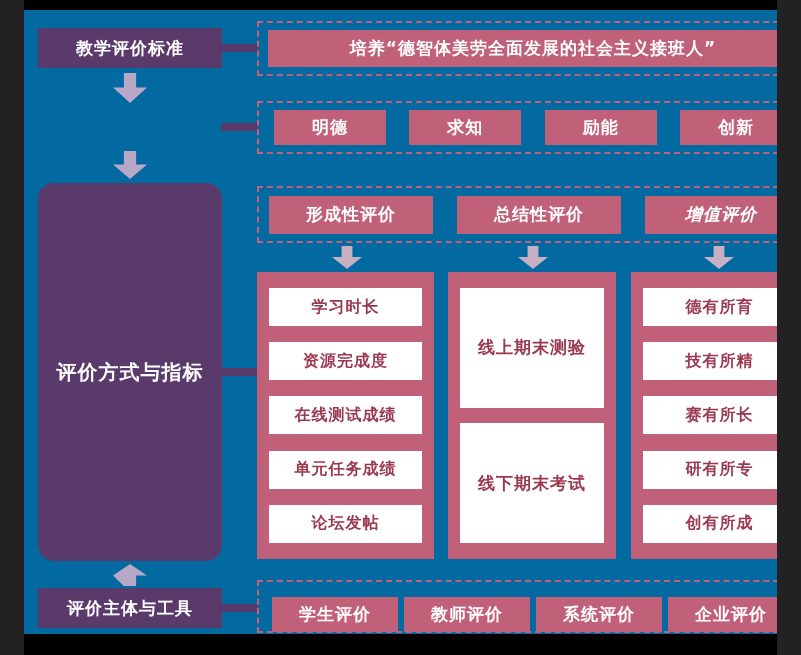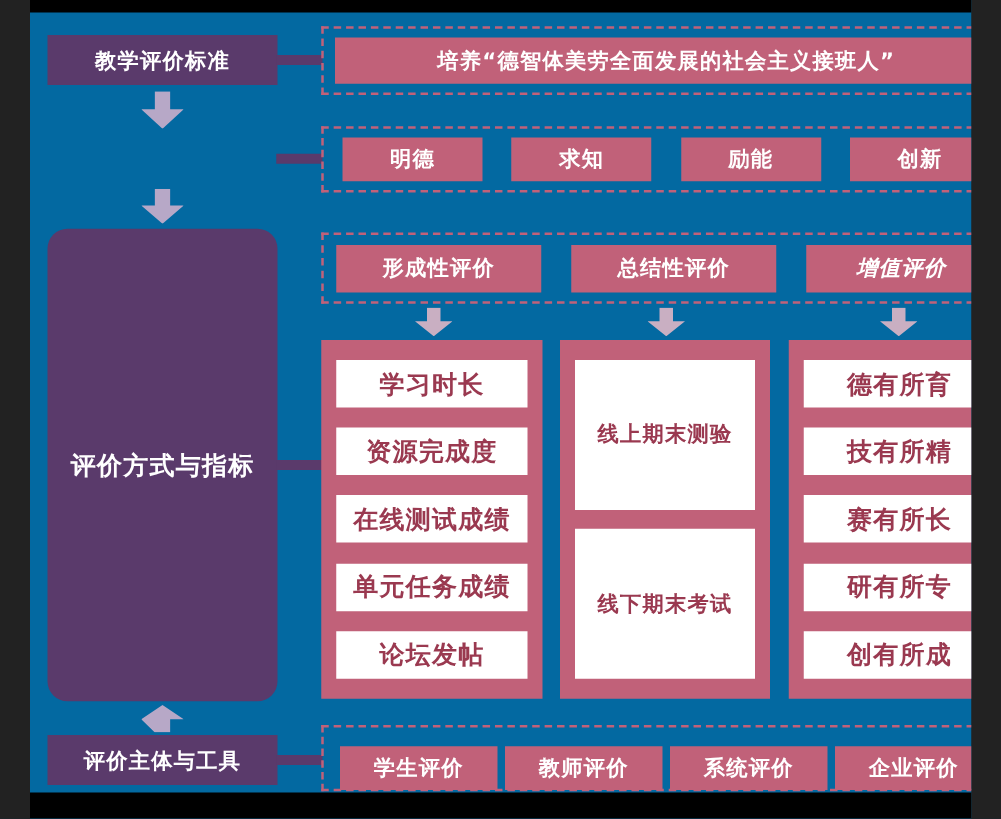--- a/index.html
+++ b/index.html
@@ -52,21 +52,21 @@
   .row4{left:233px;top:580px;width:552px;height:53px;justify-content:space-between;padding:0 13px;}
   .row4 .rose-box{width:126px;height:35px;margin-top:16px;}
 
   
   .col{position:absolute;background:#c16179;display:flex;flex-direction:column;
        justify-content:space-evenly;align-items:center;}
   .col1{left:233px;top:272px;width:177px;height:287px;}
   .col2{left:424px;top:272px;width:168px;height:287px;}
   .col3{left:607px;top:272px;width:177px;height:287px;}
   .wbox{background:#fff;color:#9a3950;font-weight:bold;display:flex;align-items:center;
-        justify-content:center;font-size:20px;width:153px;height:38px;letter-spacing:1px;}
+        justify-content:center;font-size:16px;width:153px;height:38px;letter-spacing:1px;}
   .col2 .wbox{width:144px;height:120px;font-size:17px;}
 </style>
 </head>
 <body>
 
 <div class="page">
 
   <div class="blackbar bar-top"></div>
   <div class="blackbar bar-bottom"></div>
 

